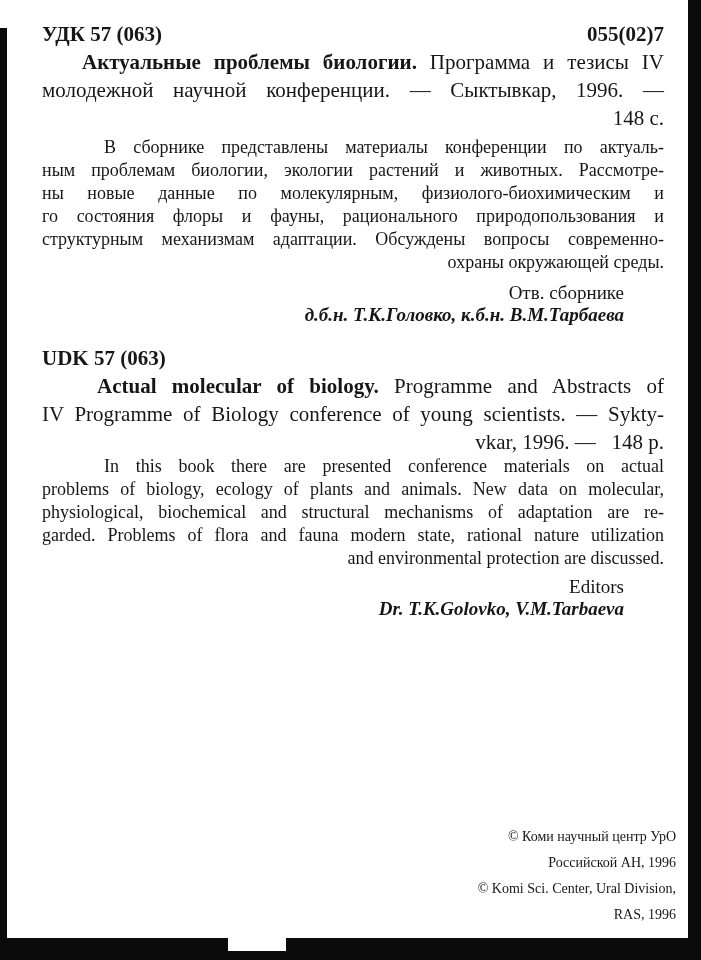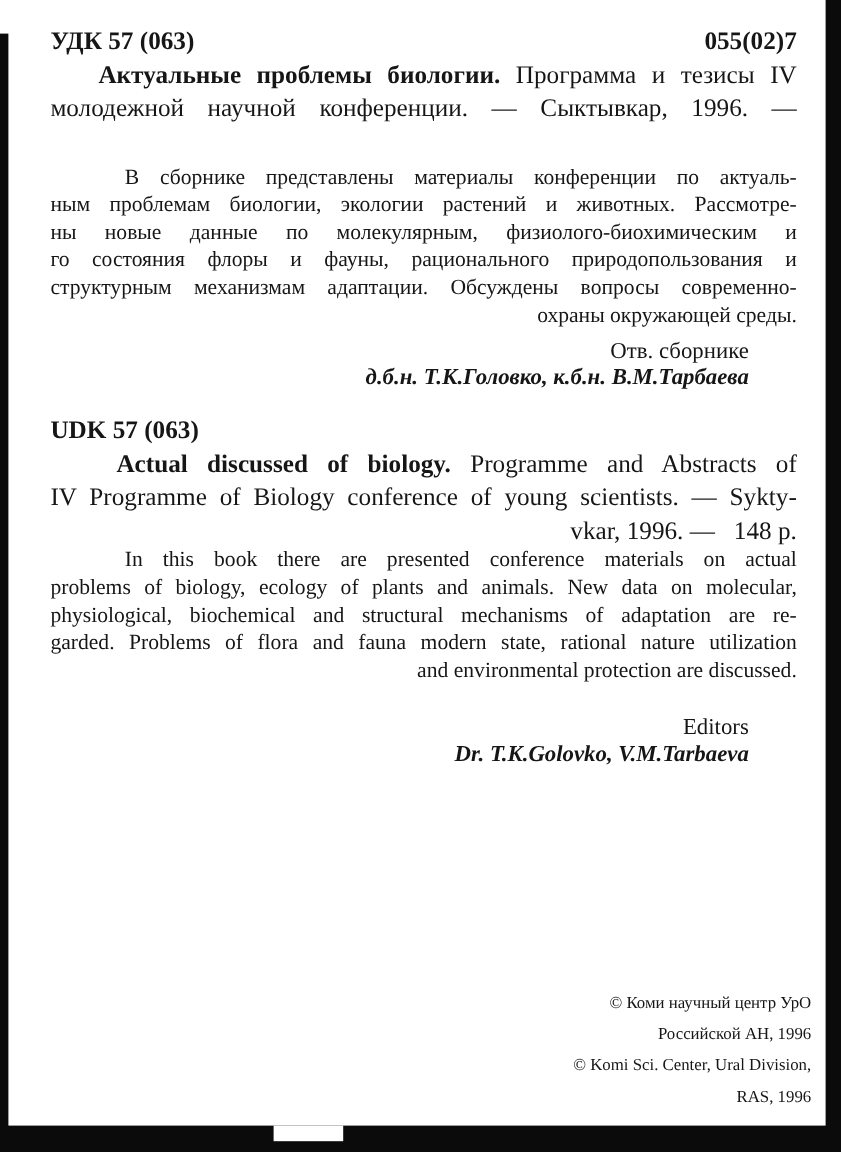--- a/index.html
+++ b/index.html
@@ -25,60 +25,61 @@
   .head { display:flex; justify-content:space-between; font-weight:bold; }
   .ind40 { text-indent:40px; }
   .ind55 { text-indent:55px; }
   .ind62 { text-indent:62px; }
 
   #citation-ru { top:20px; }
   #abstract-ru { top:136px; }
   #editors-ru  { top:282px; }
   #citation-en { top:344px; }
   #abstract-en { top:455px; }
-  #editors-en  { top:576px;margin-top:20px; }
+  #editors-en  { top:576px; }
 
   #copyright {
     position:absolute; left:306px; top:824px; width:370px;
     font-size:14px; line-height:26px;
   }
   #copyright .cont { padding-left:27px; }
 
   .bar { position:absolute; background:#0b0b0b; }
   #edge-left   { left:0; top:28; width:7px; top:28px; height:932px; }
   #edge-right  { right:0; top:0; width:13px; height:960px; }
   #edge-bottom { left:0; top:938px; width:701px; height:22px; }
   #edge-notch  { position:absolute; left:228px; top:938px; width:58px; height:13px; background:#ffffff; }
 </style>
 </head>
 <body>
 
 <section class="block cit" id="citation-ru">
   <div class="line head"><span>УДК 57 (063)</span><span>055(02)7</span></div>
   <div class="line j ind40"><span class="b">Актуальные проблемы биологии.</span> <span>Программа и тезисы IV</span></div>
   <div class="line j">молодежной научной конференции. — Сыктывкар, 1996. —</div>
+  <div class="line">148 с.</div>
 </section>
 
 <section class="block abs" id="abstract-ru">
   <div class="line j ind62">В сборнике представлены материалы конференции по актуаль-</div>
   <div class="line j">ным проблемам биологии, экологии растений и животных. Рассмотре-</div>
   <div class="line j">ны новые данные по молекулярным, физиолого-биохимическим и</div>
   <div class="line j">го состояния флоры и фауны, рационального природопользования и</div>
   <div class="line j">структурным механизмам адаптации. Обсуждены вопросы современно-</div>
   <div class="line">охраны окружающей среды.</div>
 </section>
 
 <section class="block eds center" id="editors-ru">
   <div class="line">Отв. сборнике</div>
   <div class="line bi">д.б.н. Т.К.Головко, к.б.н. В.М.Тарбаева</div>
 </section>
 
 <section class="block cit" id="citation-en">
   <div class="line head"><span>UDK 57 (063)</span></div>
-  <div class="line j ind55"><span class="b">Actual discussed of biology.</span> <span>Programme and Abstracts of</span></div>
+  <div class="line j ind55"><span class="b">Actual molecular of biology.</span> <span>Programme and Abstracts of</span></div>
   <div class="line j">IV Programme of Biology conference of young scientists. — Sykty-</div>
   <div class="line">vkar, 1996. —   148 p.</div>
 </section>
 
 <section class="block abs" id="abstract-en">
   <div class="line j ind62">In this book there are presented conference materials on actual</div>
   <div class="line j">problems of biology, ecology of plants and animals. New data on molecular,</div>
   <div class="line j">physiological, biochemical and structural mechanisms of adaptation are re-</div>
   <div class="line j">garded. Problems of flora and fauna modern state, rational nature utilization</div>
   <div class="line">and environmental protection are discussed.</div>

